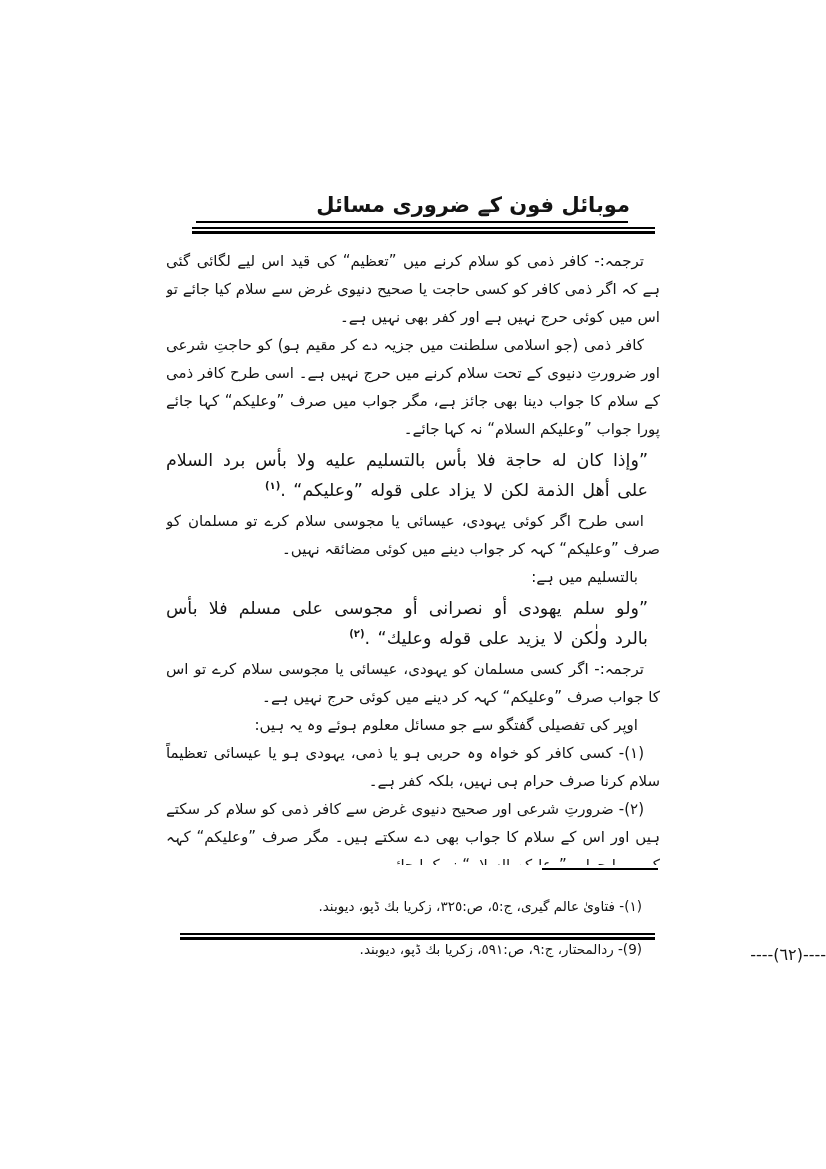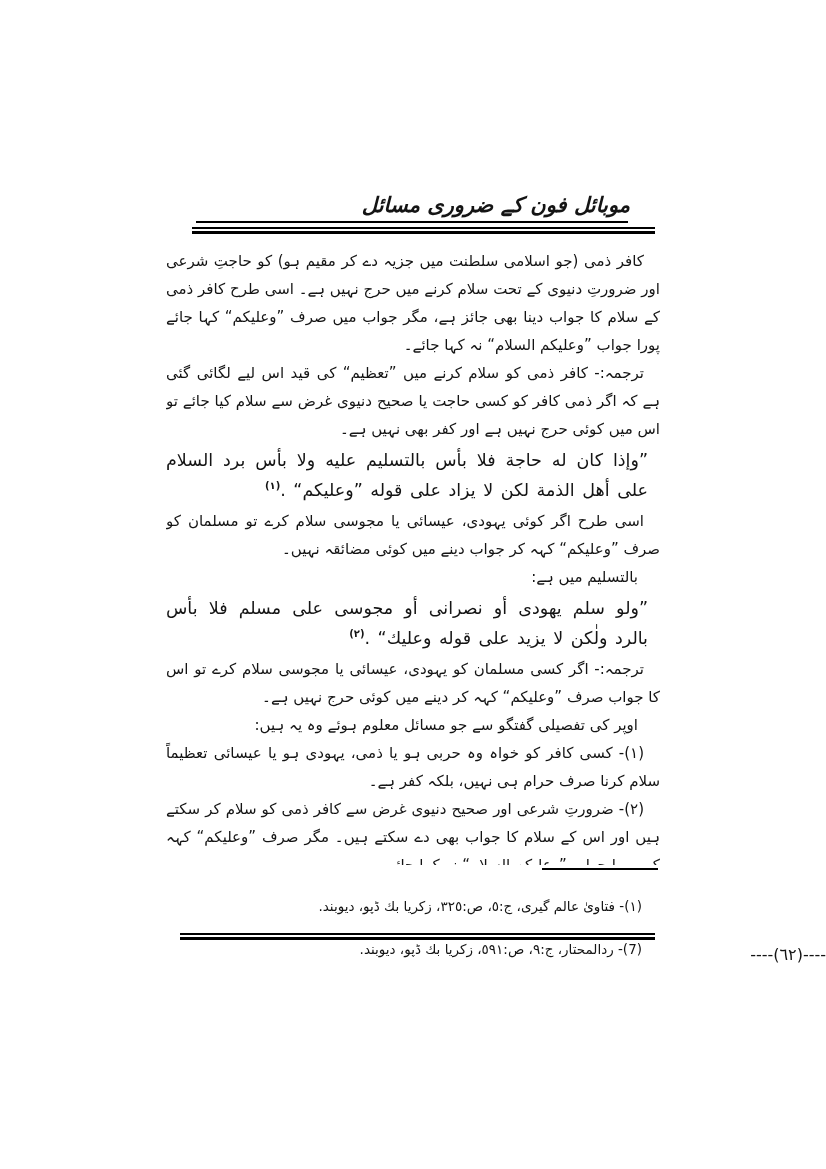--- a/index.html
+++ b/index.html
@@ -19,21 +19,20 @@
   }
   
   .page-title {
     margin:0;
     padding:0 30px 2px 0;
     text-align:right;
     font-size:21px;
     font-weight:bold;
     line-height:26px;
     letter-spacing:0.5px;
-    font-style:italic;
   }
   .title-underline {
     border-bottom:2px solid #000;
     margin:1px 32px 0 30px;
     height:0;
   }
   .double-rule {
     height:2px;               
     border-top:2px solid #000;
     border-bottom:3px solid #000;
@@ -98,23 +97,23 @@
   <div class="content">
 
     <header>
       <h1 class="page-title">موبائل فون کے ضروری مسائل</h1>
       <div class="title-underline"></div>
       <div class="double-rule header-rule"></div>
     </header>
 
     <main class="body-text">
 
+      <p class="para">ترجمہ:- کافر ذمی کو سلام کرنے میں ”تعظیم“ کی قید اس لیے لگائی گئی ہے کہ اگر ذمی کافر کو کسی حاجت یا صحیح دنیوی غرض سے سلام کیا جائے تو اس میں کوئی حرج نہیں ہے اور کفر بھی نہیں ہے۔</p>
+
       <p class="para">کافر ذمی (جو اسلامی سلطنت میں جزیہ دے کر مقیم ہو) کو حاجتِ شرعی اور ضرورتِ دنیوی کے تحت سلام کرنے میں حرج نہیں ہے۔ اسی طرح کافر ذمی کے سلام کا جواب دینا بھی جائز ہے، مگر جواب میں صرف ”وعلیکم“ کہا جائے پورا جواب ”وعلیکم السلام“ نہ کہا جائے۔</p>
-
-      <p class="para">ترجمہ:- کافر ذمی کو سلام کرنے میں ”تعظیم“ کی قید اس لیے لگائی گئی ہے کہ اگر ذمی کافر کو کسی حاجت یا صحیح دنیوی غرض سے سلام کیا جائے تو اس میں کوئی حرج نہیں ہے اور کفر بھی نہیں ہے۔</p>
 
 
       <p class="arabic"><span>”وإذا كان له حاجة فلا بأس بالتسليم عليه ولا بأس برد السلام على أهل الذمة لكن لا يزاد على قوله ”وعليكم“ .</span><sup>(١)</sup></p>
 
       <p class="para">اسی طرح اگر کوئی یہودی، عیسائی یا مجوسی سلام کرے تو مسلمان کو صرف ”وعلیکم“ کہہ کر جواب دینے میں کوئی مضائقہ نہیں۔</p>
 
       <p class="intro">بالتسليم میں ہے:</p>
 
       <p class="arabic"><span>”ولو سلم يهودى أو نصرانى أو مجوسى على مسلم فلا بأس بالرد ولٰكن لا يزيد على قوله وعليك“ .</span><sup>(٢)</sup></p>
 
@@ -126,20 +125,20 @@
 
       <p class="para">(٢)- ضرورتِ شرعی اور صحیح دنیوی غرض سے کافر ذمی کو سلام کر سکتے ہیں اور اس کے سلام کا جواب بھی دے سکتے ہیں۔ مگر صرف ”وعلیکم“ کہہ کر، پورا جواب ”وعلیکم السلام“ نہ کہا جائے۔</p>
 
     </main>
   </div>
 
   <div class="fn-separator"></div>
 
   <section class="footnotes">
     <p>(١)- فتاویٰ عالم گیری، ج:٥، ص:٣٢٥، زکریا بك ڈپو، دیوبند.</p>
-    <p>(7)- ردالمحتار، ج:٩، ص:٥٩١، زکریا بك ڈپو، دیوبند.</p>
+    <p>(9)- ردالمحتار، ج:٩، ص:٥٩١، زکریا بك ڈپو، دیوبند.</p>
   </section>
 
   <div class="double-rule footer-rule"></div>
 
   <div class="page-number">----(٦٢)----</div>
 
 </div>
 
 </body></html>

